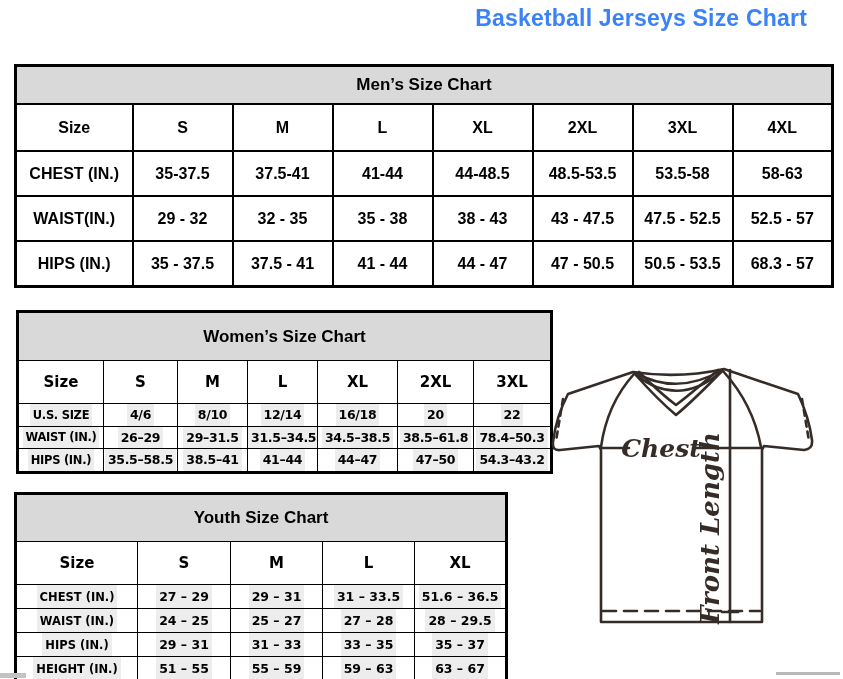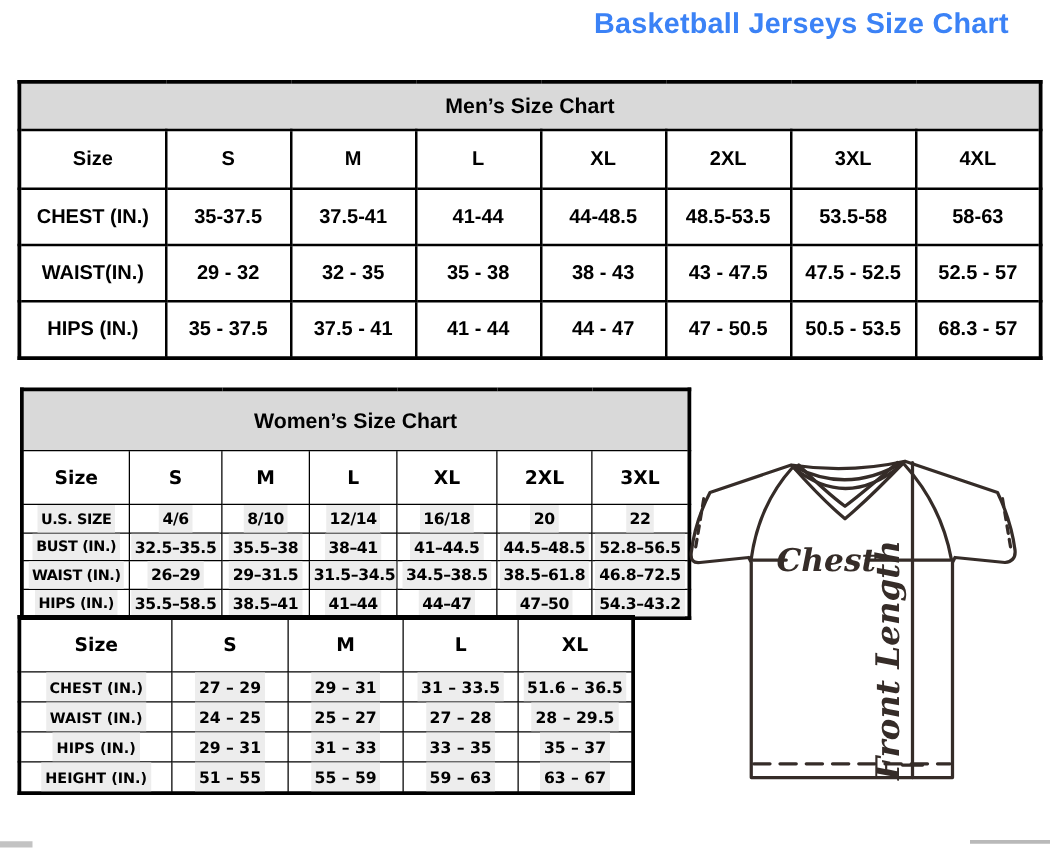--- a/index.html
+++ b/index.html
@@ -138,36 +138,27 @@
       <tr>
         <td class="rowlabel"><span class="cellval">U.S. SIZE</span></td>
         <td><span class="cellval">4/6</span></td>
         <td><span class="cellval">8/10</span></td>
         <td><span class="cellval">12/14</span></td>
         <td><span class="cellval">16/18</span></td>
         <td><span class="cellval">20</span></td>
         <td><span class="cellval">22</span></td>
       </tr>
       <tr>
-        <td class="rowlabel"><span class="cellval">BUST (IN.)</span></td>
-        <td><span class="cellval">32.5–35.5</span></td>
-        <td><span class="cellval">35.5–38</span></td>
-        <td><span class="cellval">38–41</span></td>
-        <td><span class="cellval">41–44.5</span></td>
-        <td><span class="cellval">44.5–48.5</span></td>
-        <td><span class="cellval">52.8–56.5</span></td>
-      </tr>
-      <tr>
         <td class="rowlabel"><span class="cellval">WAIST (IN.)</span></td>
         <td><span class="cellval">26–29</span></td>
         <td><span class="cellval">29–31.5</span></td>
         <td><span class="cellval">31.5–34.5</span></td>
         <td><span class="cellval">34.5–38.5</span></td>
         <td><span class="cellval">38.5–61.8</span></td>
-        <td><span class="cellval">46.8–72.5</span></td>
+        <td><span class="cellval">78.4–50.3</span></td>
       </tr>
       <tr>
         <td class="rowlabel"><span class="cellval">HIPS (IN.)</span></td>
         <td><span class="cellval">35.5–58.5</span></td>
         <td><span class="cellval">38.5–41</span></td>
         <td><span class="cellval">41–44</span></td>
         <td><span class="cellval">44–47</span></td>
         <td><span class="cellval">47–50</span></td>
         <td><span class="cellval">54.3–43.2</span></td>
       </tr>
@@ -176,20 +167,23 @@
 
 <table class="sizechart tbl-youth hl-values">
   <colgroup>
     <col style="width:122px">
       <col style="width:93px">
       <col style="width:92px">
     <col style="width:92px">
       <col style="width:92px">
   </colgroup>
 <thead>
+      <tr class="band">
+        <th colspan="5">Youth Size Chart</th>
+      </tr>
       <tr class="cols">
         <th>Size</th>
         <th>S</th>
         <th>M</th>
         <th>L</th>
         <th>XL</th>
       </tr>
     </thead>
     <tbody>
       <tr>

